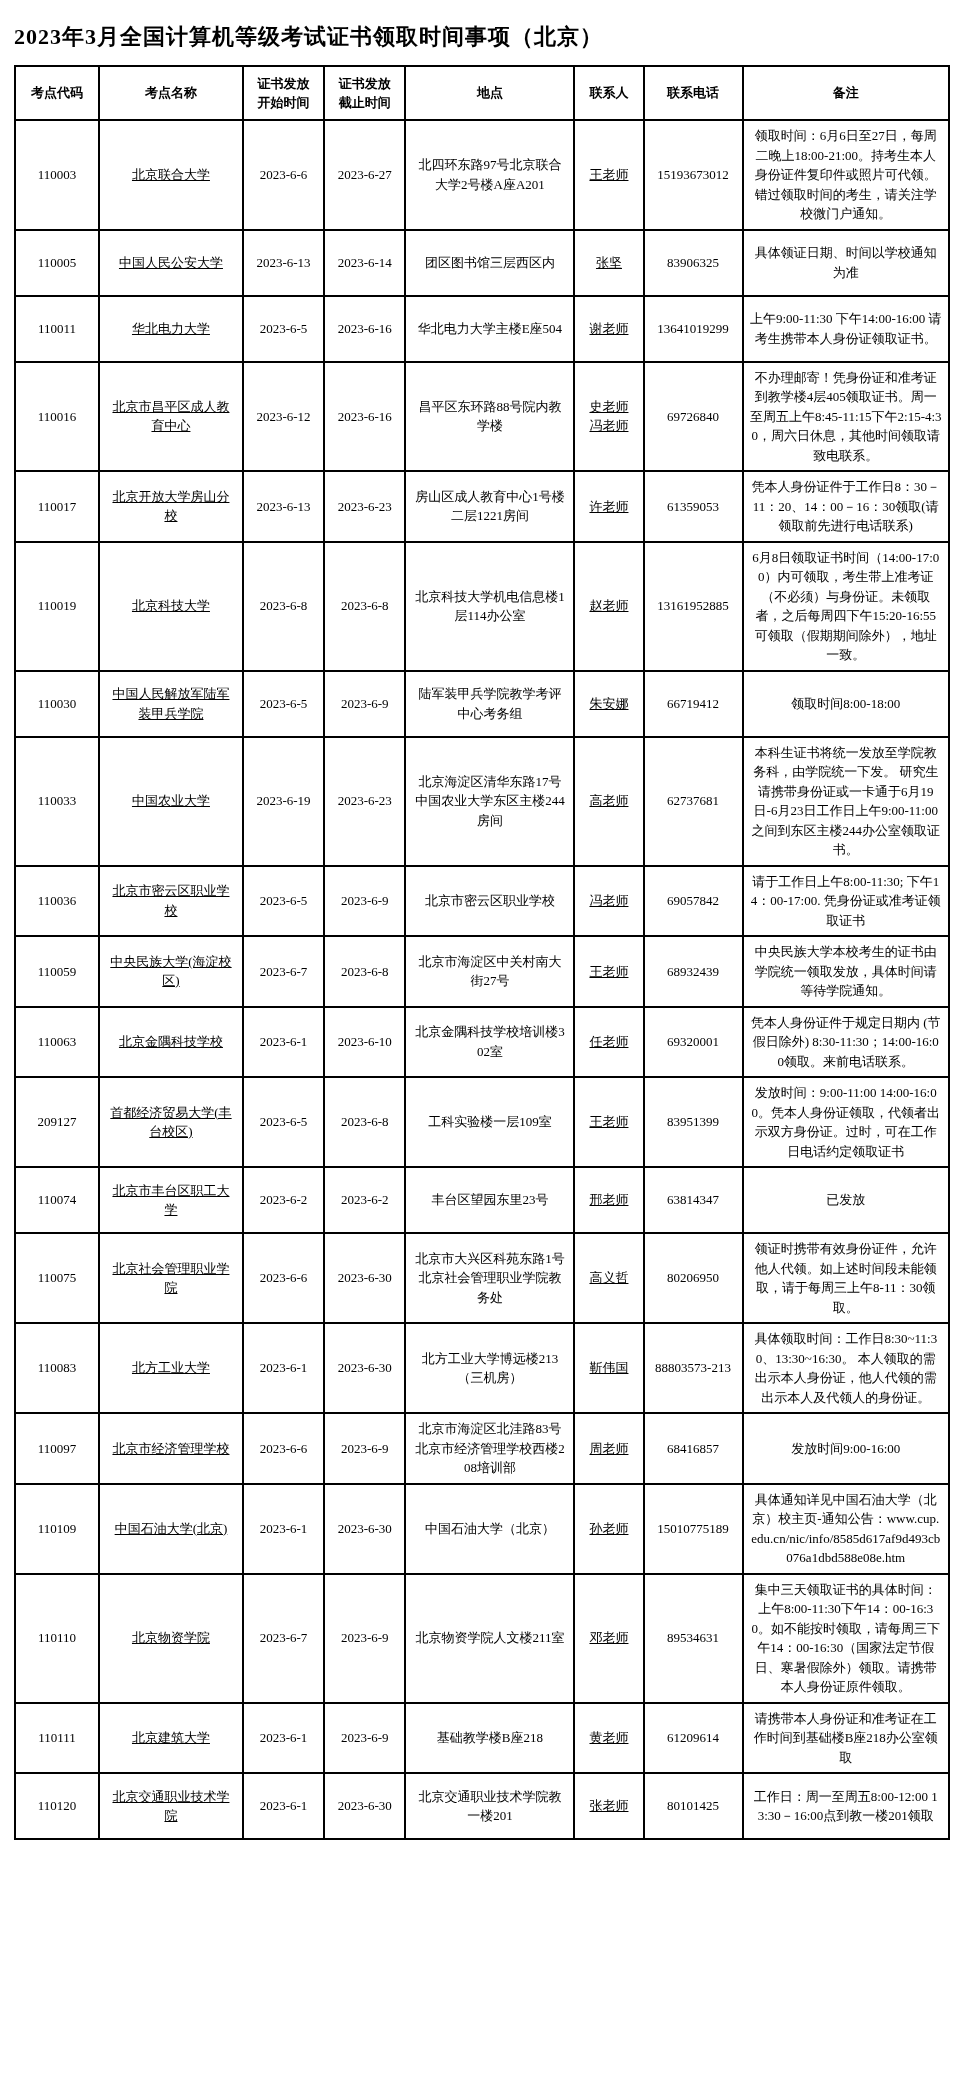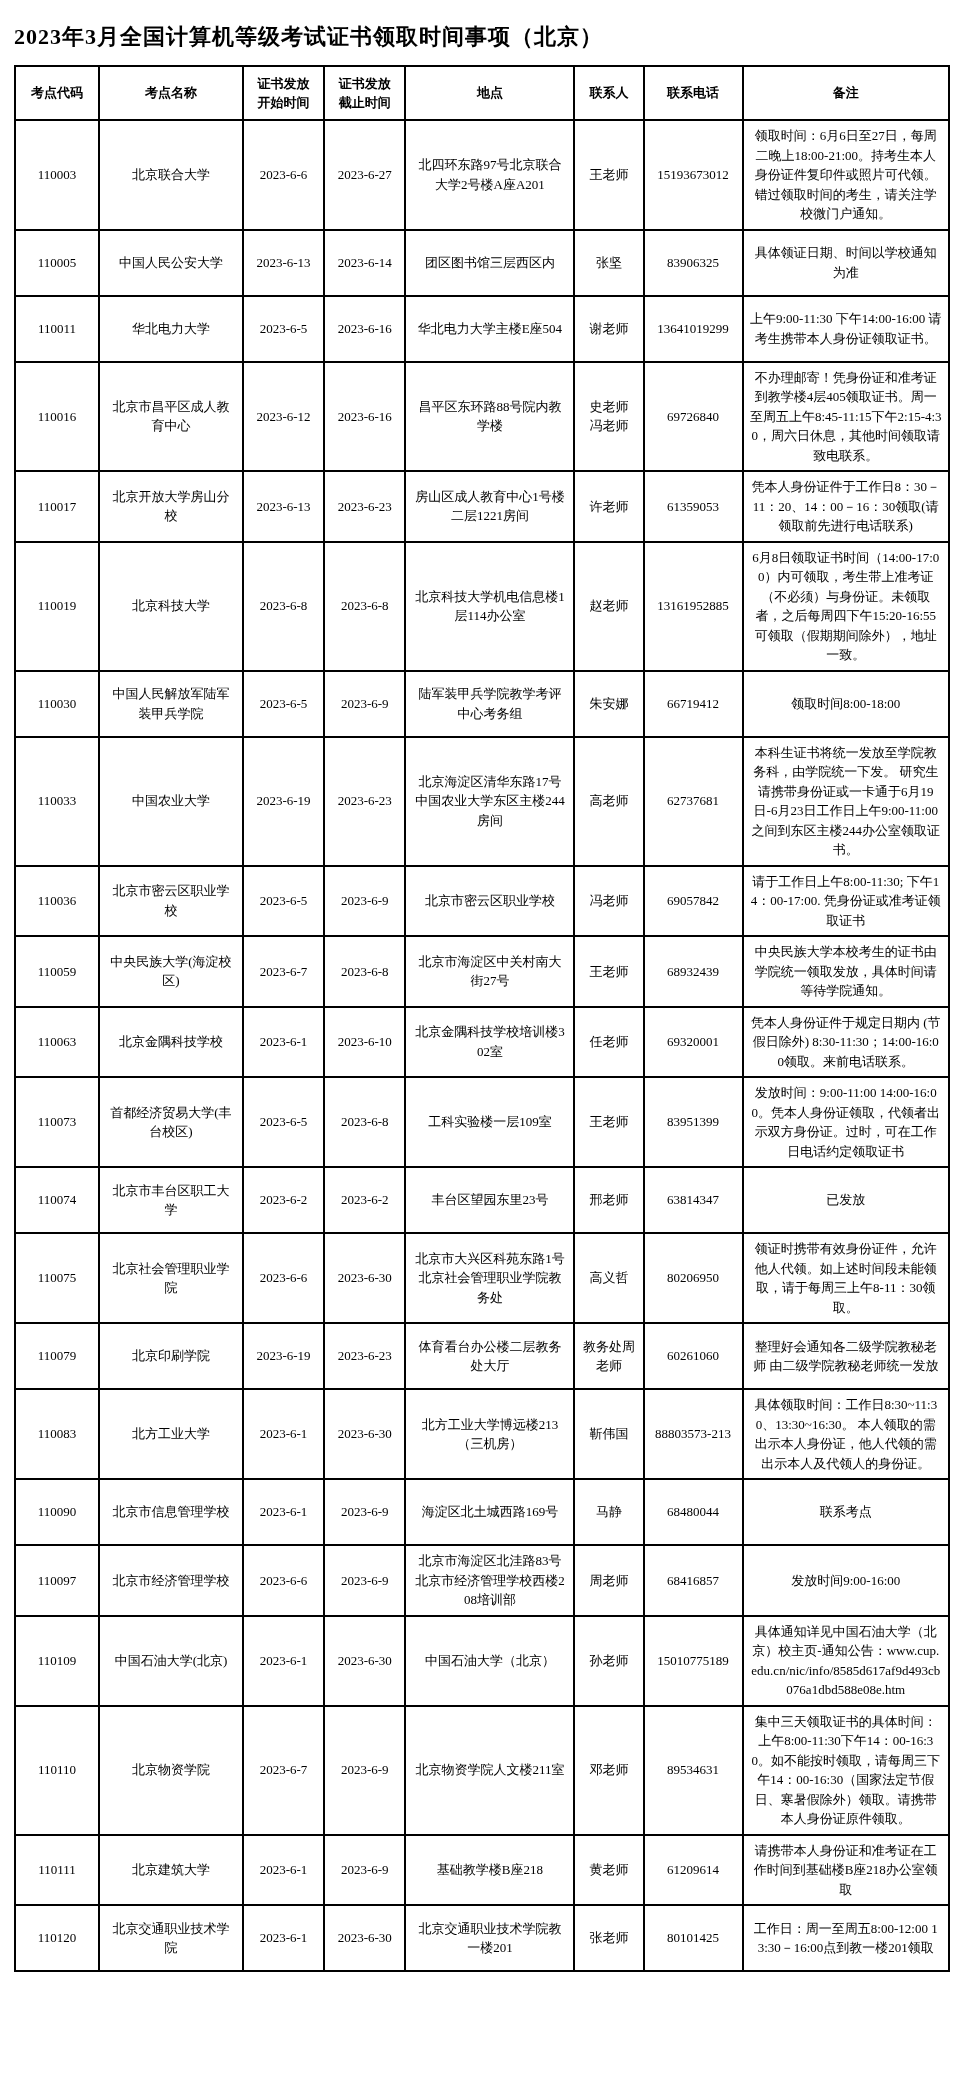--- a/index.html
+++ b/index.html
@@ -21,21 +21,21 @@
     vertical-align:middle;
     overflow-wrap:break-word;
     word-break:break-all;
   }
   .cert-table th {
     font-weight:bold; text-align:center; white-space:pre-line;
     height:44px; padding:4px 2px;
   }
   .cert-table td { height:54px; }
   td.c0, td.c1, td.c2, td.c3, td.c5, td.c6 { text-align:center; }
-  td.c1, td.c5 { white-space:pre-line; }
+  td.c1, td.c5 { white-space:pre-line;text-decoration:underline; }
   td.c4, td.c7 { text-align:center; }
 </style>
 </head>
 <body>
 
 <div class="page">
   <h1 class="doc-title">2023年3月全国计算机等级考试证书领取时间事项（北京）</h1>
 
   <table class="cert-table">
     <colgroup>
@@ -168,21 +168,21 @@
           <td class="c0">110063</td>
           <td class="c1">北京金隅科技学校</td>
           <td class="c2">2023-6-1</td>
           <td class="c3">2023-6-10</td>
           <td class="c4">北京金隅科技学校培训楼302室</td>
           <td class="c5">任老师</td>
           <td class="c6">69320001</td>
           <td class="c7">凭本人身份证件于规定日期内 (节假日除外) 8:30-11:30；14:00-16:00领取。来前电话联系。</td>
         </tr>
         <tr>
-          <td class="c0">110073</td>
+          <td class="c0">209127</td>
           <td class="c1">首都经济贸易大学(丰台校区)</td>
           <td class="c2">2023-6-5</td>
           <td class="c3">2023-6-8</td>
           <td class="c4">工科实验楼一层109室</td>
           <td class="c5">王老师</td>
           <td class="c6">83951399</td>
           <td class="c7">发放时间：9:00-11:00 14:00-16:00。凭本人身份证领取，代领者出示双方身份证。过时，可在工作日电话约定领取证书</td>
         </tr>
         <tr>
           <td class="c0">110074</td>
@@ -198,48 +198,28 @@
           <td class="c0">110075</td>
           <td class="c1">北京社会管理职业学院</td>
           <td class="c2">2023-6-6</td>
           <td class="c3">2023-6-30</td>
           <td class="c4">北京市大兴区科苑东路1号北京社会管理职业学院教务处</td>
           <td class="c5">高义哲</td>
           <td class="c6">80206950</td>
           <td class="c7">领证时携带有效身份证件，允许他人代领。如上述时间段未能领取，请于每周三上午8-11：30领取。</td>
         </tr>
         <tr>
-          <td class="c0">110079</td>
-          <td class="c1">北京印刷学院</td>
-          <td class="c2">2023-6-19</td>
-          <td class="c3">2023-6-23</td>
-          <td class="c4">体育看台办公楼二层教务处大厅</td>
-          <td class="c5">教务处周老师</td>
-          <td class="c6">60261060</td>
-          <td class="c7">整理好会通知各二级学院教秘老师 由二级学院教秘老师统一发放</td>
-        </tr>
-        <tr>
           <td class="c0">110083</td>
           <td class="c1">北方工业大学</td>
           <td class="c2">2023-6-1</td>
           <td class="c3">2023-6-30</td>
           <td class="c4">北方工业大学博远楼213（三机房）</td>
           <td class="c5">靳伟国</td>
           <td class="c6">88803573-213</td>
           <td class="c7">具体领取时间：工作日8:30~11:30、13:30~16:30。 本人领取的需出示本人身份证，他人代领的需出示本人及代领人的身份证。</td>
-        </tr>
-        <tr>
-          <td class="c0">110090</td>
-          <td class="c1">北京市信息管理学校</td>
-          <td class="c2">2023-6-1</td>
-          <td class="c3">2023-6-9</td>
-          <td class="c4">海淀区北土城西路169号</td>
-          <td class="c5">马静</td>
-          <td class="c6">68480044</td>
-          <td class="c7">联系考点</td>
         </tr>
         <tr>
           <td class="c0">110097</td>
           <td class="c1">北京市经济管理学校</td>
           <td class="c2">2023-6-6</td>
           <td class="c3">2023-6-9</td>
           <td class="c4">北京市海淀区北洼路83号北京市经济管理学校西楼208培训部</td>
           <td class="c5">周老师</td>
           <td class="c6">68416857</td>
           <td class="c7">发放时间9:00-16:00</td>

